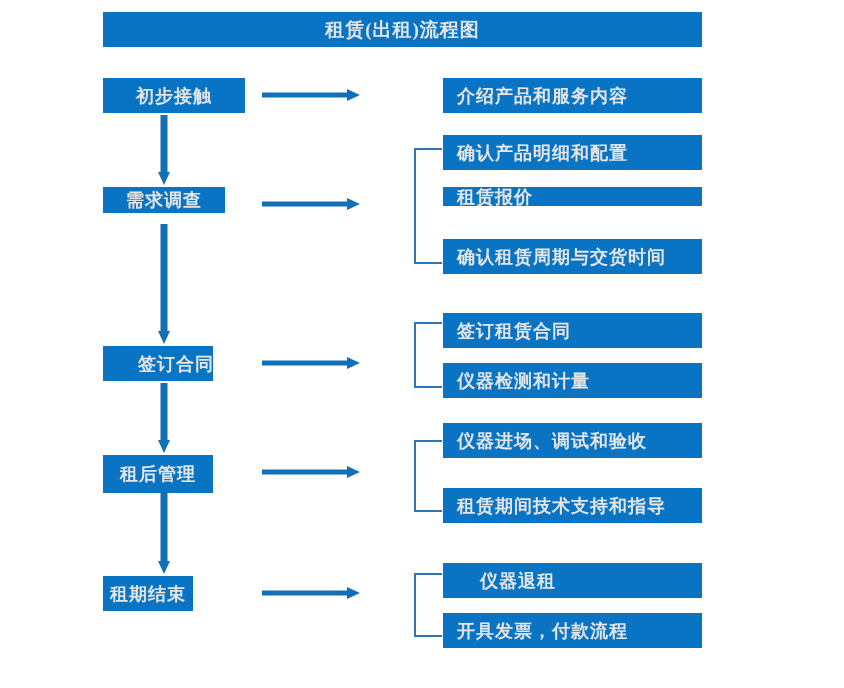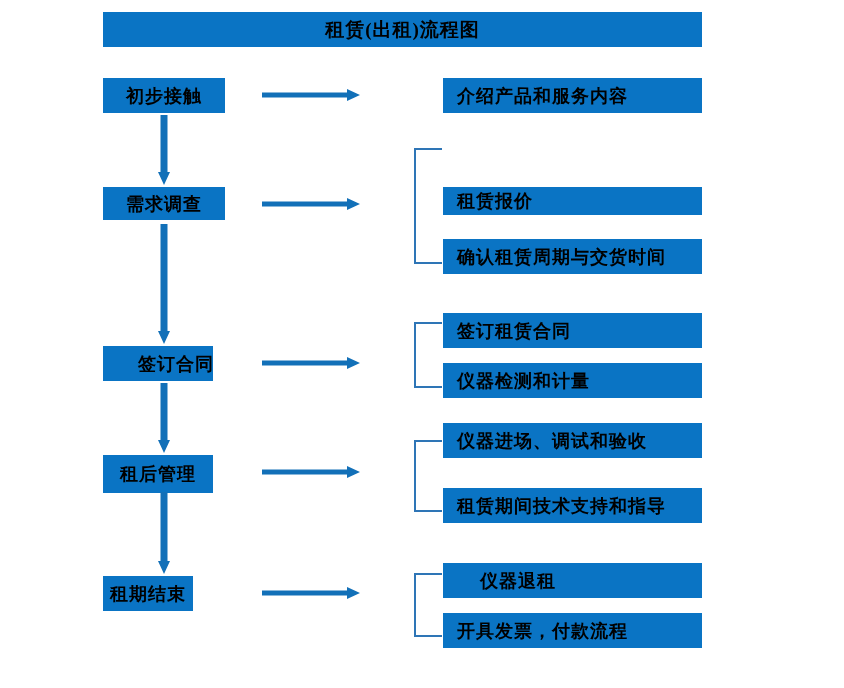--- a/index.html
+++ b/index.html
@@ -16,21 +16,21 @@
   }
   #canvas {
     position: absolute;
     left: 0; top: 0;
     width: 844px;
     height: 688px;
   }
   .box {
     position: absolute;
     background: #0a74c4;
-    color: #000000;
+    color: #e5e5e5;
     display: flex;
     align-items: center;
     box-sizing: border-box;
     font-weight: bold;
     letter-spacing: 1px;
     line-height: 1;
     white-space: nowrap;
   }
   .title-box {
     justify-content: center;
@@ -61,27 +61,28 @@
     width: 100%;
     height: 100%;
     overflow: visible;
   }
 </style>
 </head>
 <body>
 
 <div id="canvas">
     <div class="box title-box" style="left: 103px; top: 12px; width: 599px; height: 35px; background: rgb(10, 116, 196);">租赁(出租)流程图</div>
-    <div class="box stage-box" style="left: 103px; top: 78px; width: 122px; height: 35px; background: rgb(10, 116, 196);">初步接触</div>
-    <div class="box stage-box" style="left: 103px; top: 187px; width: 122px; height: 33px; background: rgb(10, 116, 196);">需求调查</div>
+    <div class="box stage-box" style="left: 103px; top: 78px; width: 142px; height: 35px; background: rgb(10, 116, 196);">初步接触</div>
+    <div class="box stage-box" style="left: 103px; top: 187px; width: 122px; height: 26px; background: rgb(10, 116, 196);">需求调查</div>
     <div class="box stage-box" style="left: 103px; top: 346px; width: 110px; height: 35px; background: rgb(10, 116, 196); padding-left: 36px;">签订合同</div>
     <div class="box stage-box" style="left: 103px; top: 455px; width: 110px; height: 38px; background: rgb(10, 116, 196);">租后管理</div>
     <div class="box stage-box" style="left: 103px; top: 576px; width: 90px; height: 35px; background: rgb(10, 116, 196);">租期结束</div>
     <div class="box detail-box" style="left: 443px; top: 78px; width: 259px; height: 35px; background: rgb(10, 116, 196); text-align: right;">介绍产品和服务内容</div>
-    <div class="box detail-box" style="left: 443px; top: 187px; width: 259px; height: 28px; background: rgb(10, 116, 196);">租赁报价</div>
+    <div class="box detail-box" style="left: 443px; top: 135px; width: 259px; height: 35px; background: rgb(10, 116, 196);">确认产品明细和配置</div>
+    <div class="box detail-box" style="left: 443px; top: 187px; width: 259px; height: 19px; background: rgb(10, 116, 196);">租赁报价</div>
     <div class="box detail-box" style="left: 443px; top: 239px; width: 259px; height: 35px; background: rgb(10, 116, 196);">确认租赁周期与交货时间</div>
     <div class="box detail-box" style="left: 443px; top: 313px; width: 259px; height: 35px; background: rgb(10, 116, 196);">签订租赁合同</div>
     <div class="box detail-box" style="left: 443px; top: 363px; width: 259px; height: 35px; background: rgb(10, 116, 196);">仪器检测和计量</div>
     <div class="box detail-box" style="left: 443px; top: 423px; width: 259px; height: 35px; background: rgb(10, 116, 196);">仪器进场、调试和验收</div>
     <div class="box detail-box" style="left: 443px; top: 488px; width: 259px; height: 35px; background: rgb(10, 116, 196);">租赁期间技术支持和指导</div>
     <div class="box detail-box" style="left: 443px; top: 563px; width: 259px; height: 35px; background: rgb(10, 116, 196); padding-left: 37px;">仪器退租</div>
     <div class="box detail-box" style="left: 443px; top: 613px; width: 259px; height: 35px; background: rgb(10, 116, 196);">开具发票，付款流程</div>
     <div class="h-arrow" style="left: 262px; top: 88px; width: 98px; height: 14px;">
       <svg viewBox="0 0 98 14" preserveAspectRatio="none">
         <path d="M0,4.5 L85,4.5 L85,1 L98,7 L85,13 L85,9.5 L0,9.5 Z" fill="#1270b8"></path>

